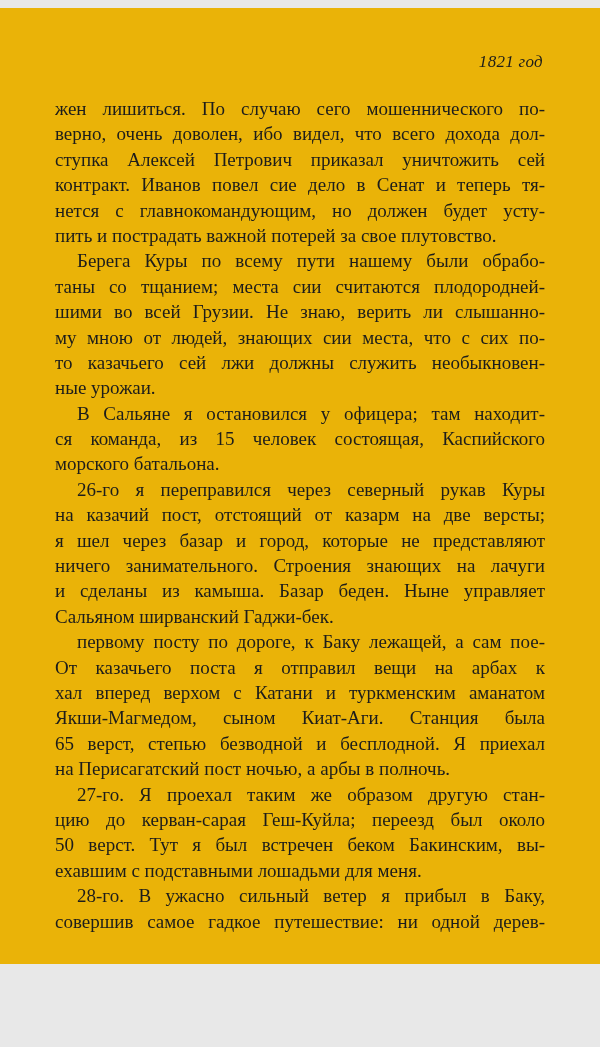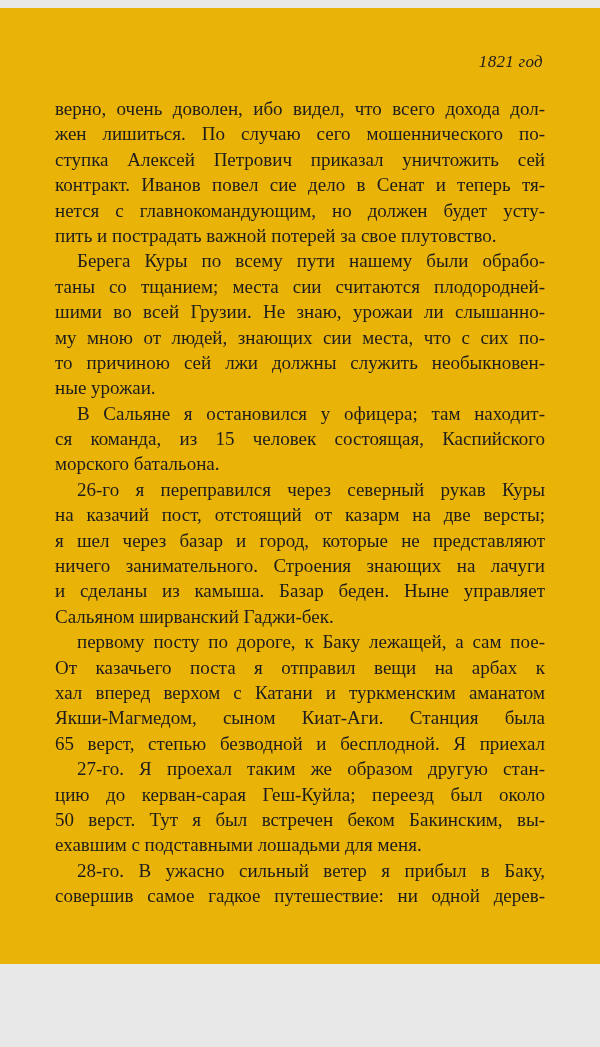--- a/index.html
+++ b/index.html
@@ -63,33 +63,33 @@
   }
 </style>
 </head>
 <body>
 
 <div class="page">
   <div class="running-head">1821 год</div>
 
   <div class="body-text">
       <div class="para">
+        <div class="line">жен лишиться. По случаю сего мошеннического по-</div>
         <div class="line">верно, очень доволен, ибо видел, что всего дохода дол-</div>
-        <div class="line">жен лишиться. По случаю сего мошеннического по-</div>
         <div class="line">ступка Алексей Петрович приказал уничтожить сей</div>
         <div class="line">контракт. Иванов повел сие дело в Сенат и теперь тя-</div>
         <div class="line">нется с главнокомандующим, но должен будет усту-</div>
         <div class="line last">пить и пострадать важной потерей за свое плутовство.</div>
       </div>
       <div class="para indent">
         <div class="line">Берега Куры по всему пути нашему были обрабо-</div>
         <div class="line">таны со тщанием; места сии считаются плодородней-</div>
-        <div class="line">шими во всей Грузии. Не знаю, урожаи ли слышанно-</div>
+        <div class="line">шими во всей Грузии. Не знаю, верить ли слышанно-</div>
         <div class="line">му мною от людей, знающих сии места, что с сих по-</div>
-        <div class="line">то причиною сей лжи должны служить необыкновен-</div>
+        <div class="line">то казачьего сей лжи должны служить необыкновен-</div>
         <div class="line last">ные урожаи.</div>
       </div>
       <div class="para indent">
         <div class="line">В Сальяне я остановился у офицера; там находит-</div>
         <div class="line">ся команда, из 15 человек состоящая, Каспийского</div>
         <div class="line last">морского батальона.</div>
       </div>
       <div class="para indent">
         <div class="line">26-го я переправился через северный рукав Куры</div>
         <div class="line">на казачий пост, отстоящий от казарм на две версты;</div>
@@ -97,20 +97,21 @@
         <div class="line">ничего занимательного. Строения знающих на лачуги</div>
         <div class="line">и сделаны из камыша. Базар беден. Ныне управляет</div>
         <div class="line last">Сальяном ширванский Гаджи-бек.</div>
       </div>
       <div class="para indent">
         <div class="line">первому посту по дороге, к Баку лежащей, а сам пое-</div>
         <div class="line">От казачьего поста я отправил вещи на арбах к</div>
         <div class="line">хал вперед верхом с Катани и туркменским аманатом</div>
         <div class="line">Якши-Магмедом, сыном Киат-Аги. Станция была</div>
         <div class="line">65 верст, степью безводной и бесплодной. Я приехал</div>
+        <div class="line last">на Перисагатский пост ночью, а арбы в полночь.</div>
       </div>
       <div class="para indent">
         <div class="line">27-го. Я проехал таким же образом другую стан-</div>
         <div class="line">цию до керван-сарая Геш-Куйла; переезд был около</div>
         <div class="line">50 верст. Тут я был встречен беком Бакинским, вы-</div>
         <div class="line last">ехавшим с подставными лошадьми для меня.</div>
       </div>
       <div class="para indent">
         <div class="line">28-го. В ужасно сильный ветер я прибыл в Баку,</div>
         <div class="line">совершив самое гадкое путешествие: ни одной дерев-</div>

